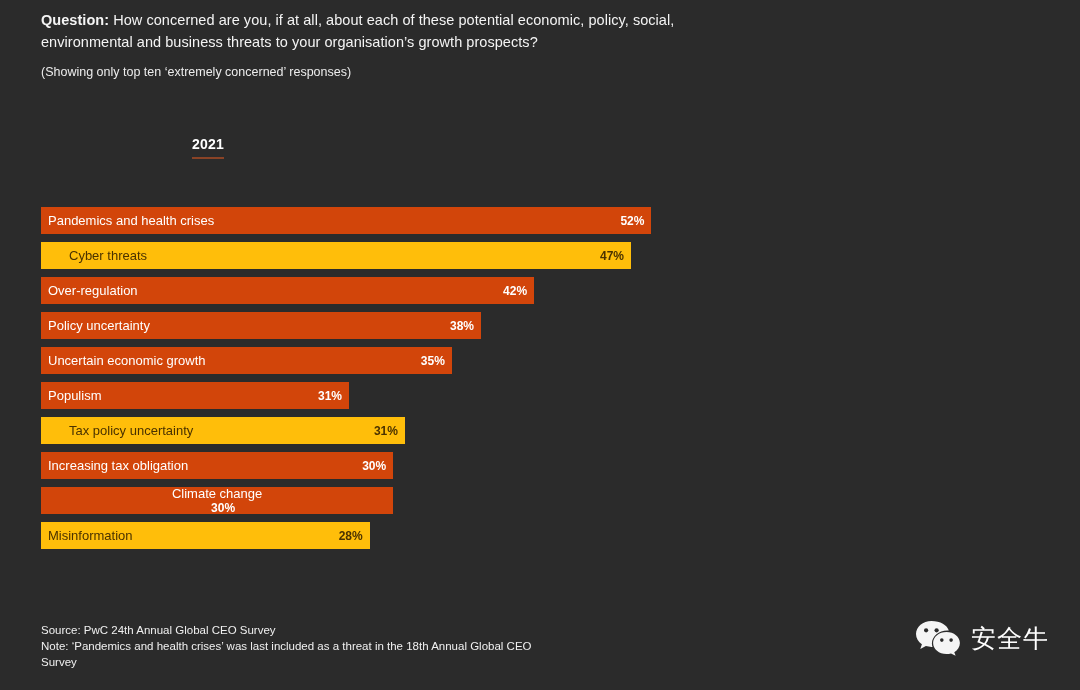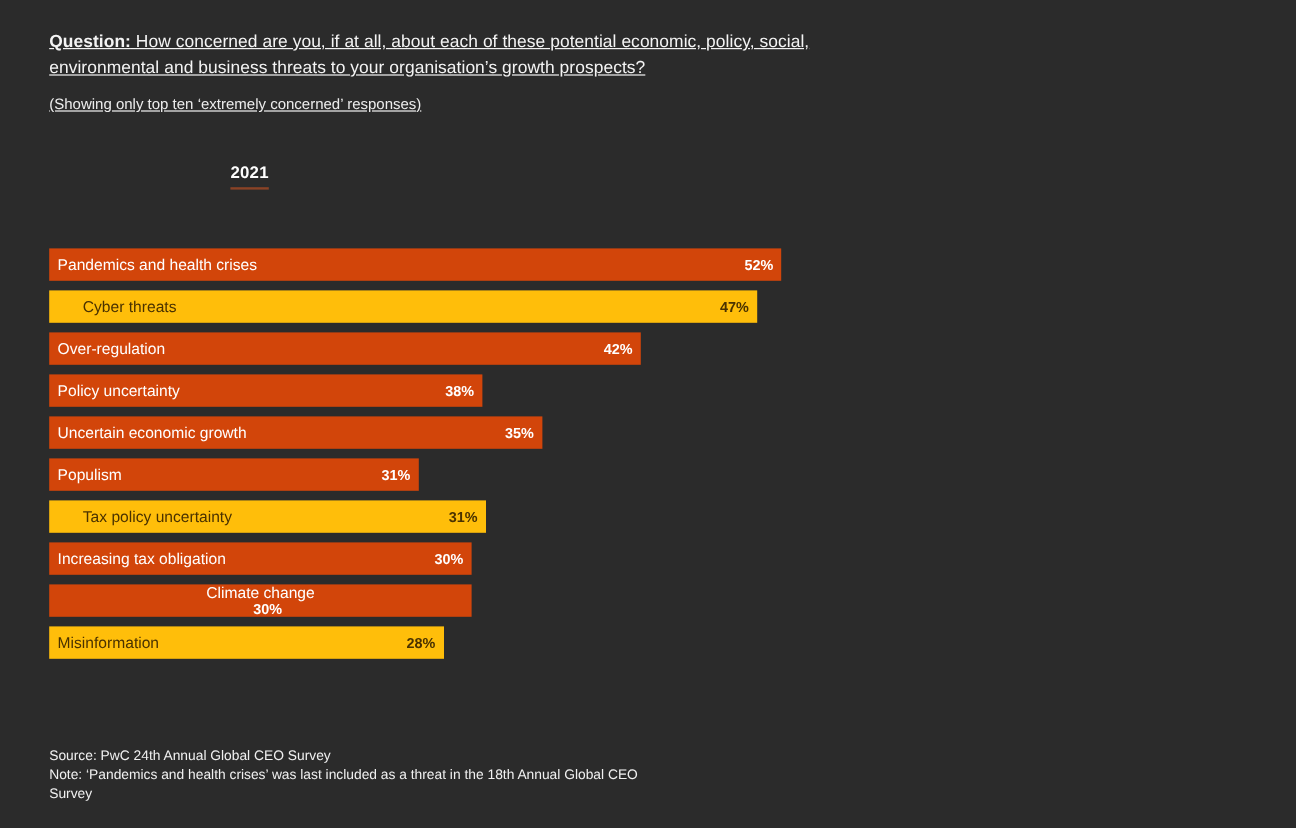--- a/index.html
+++ b/index.html
@@ -18,23 +18,22 @@
 
   .page {
     position: absolute;
     inset: 0;
   }
 
   
   .question-block {
     position: absolute;
     left: 41px;
-    top: 24px;
+    top: 9px;
     width: 640px;
-    text-decoration: underline;
   }
   .question-line {
     font-size: 14.5px;
     line-height: 22px;
     color: #f4f4f4;
     letter-spacing: 0.05px;
   }
   .question-label {
     font-weight: bold;
   }
@@ -176,21 +175,21 @@
           <span class="bar-value">47%</span>
         </div>
       </div>
       <div class="bar-row">
         <div class="bar orange" style="width: 493.08px;">
           <span class="bar-label">Over-regulation</span>
           <span class="bar-value">42%</span>
         </div>
       </div>
       <div class="bar-row">
-        <div class="bar orange" style="width: 361px;">
+        <div class="bar orange" style="width: 440px;">
           <span class="bar-label">Policy uncertainty</span>
           <span class="bar-value">38%</span>
         </div>
       </div>
       <div class="bar-row">
         <div class="bar orange" style="width: 410.9px;">
           <span class="bar-label">Uncertain economic growth</span>
           <span class="bar-value">35%</span>
         </div>
       </div>
@@ -224,14 +223,31 @@
           <span class="bar-value">28%</span>
         </div>
       </div>
     </div>
 
   <div class="footer">
     <div class="footer-line">Source: PwC 24th Annual Global CEO Survey</div>
     <div class="footer-line">Note: ‘Pandemics and health crises’ was last included as a threat in the 18th Annual Global CEO Survey</div>
   </div>
 
+  <div class="watermark">
+    <span>
+      <svg class="wechat-icon" viewBox="0 0 48 40" xmlns="http://www.w3.org/2000/svg">
+        <g fill="#f5f5f5">
+          <path d="M17.5 3C8.9 3 2 8.9 2 16.1c0 4.1 2.3 7.8 5.9 10.2L6.3 31l5.6-2.9c1.8.5 3.7.8 5.6.8h1c-.4-1.1-.6-2.3-.6-3.5 0-7.1 6.9-12.9 15.4-12.9.5 0 1 0 1.5.1C33.4 7.2 26.2 3 17.5 3z"></path>
+          <path d="M45.9 25c0-6.1-6-11-13.4-11s-13.4 4.9-13.4 11 6 11 13.4 11c1.6 0 3.1-.2 4.5-.6l4.6 2.4-1.3-3.6c3.4-2 5.6-5.3 5.6-9.2z"></path>
+        </g>
+        <g fill="#2b2b2b">
+          <circle cx="12.1" cy="12.3" r="2.1"></circle>
+          <circle cx="22.6" cy="12.3" r="2.1"></circle>
+          <circle cx="27.8" cy="22.1" r="1.8"></circle>
+          <circle cx="37.1" cy="22.1" r="1.8"></circle>
+        </g>
+      </svg>
+    </span>
+    <span class="watermark-text">安全牛</span>
+  </div>
 
 </div>
 
 </body></html>

